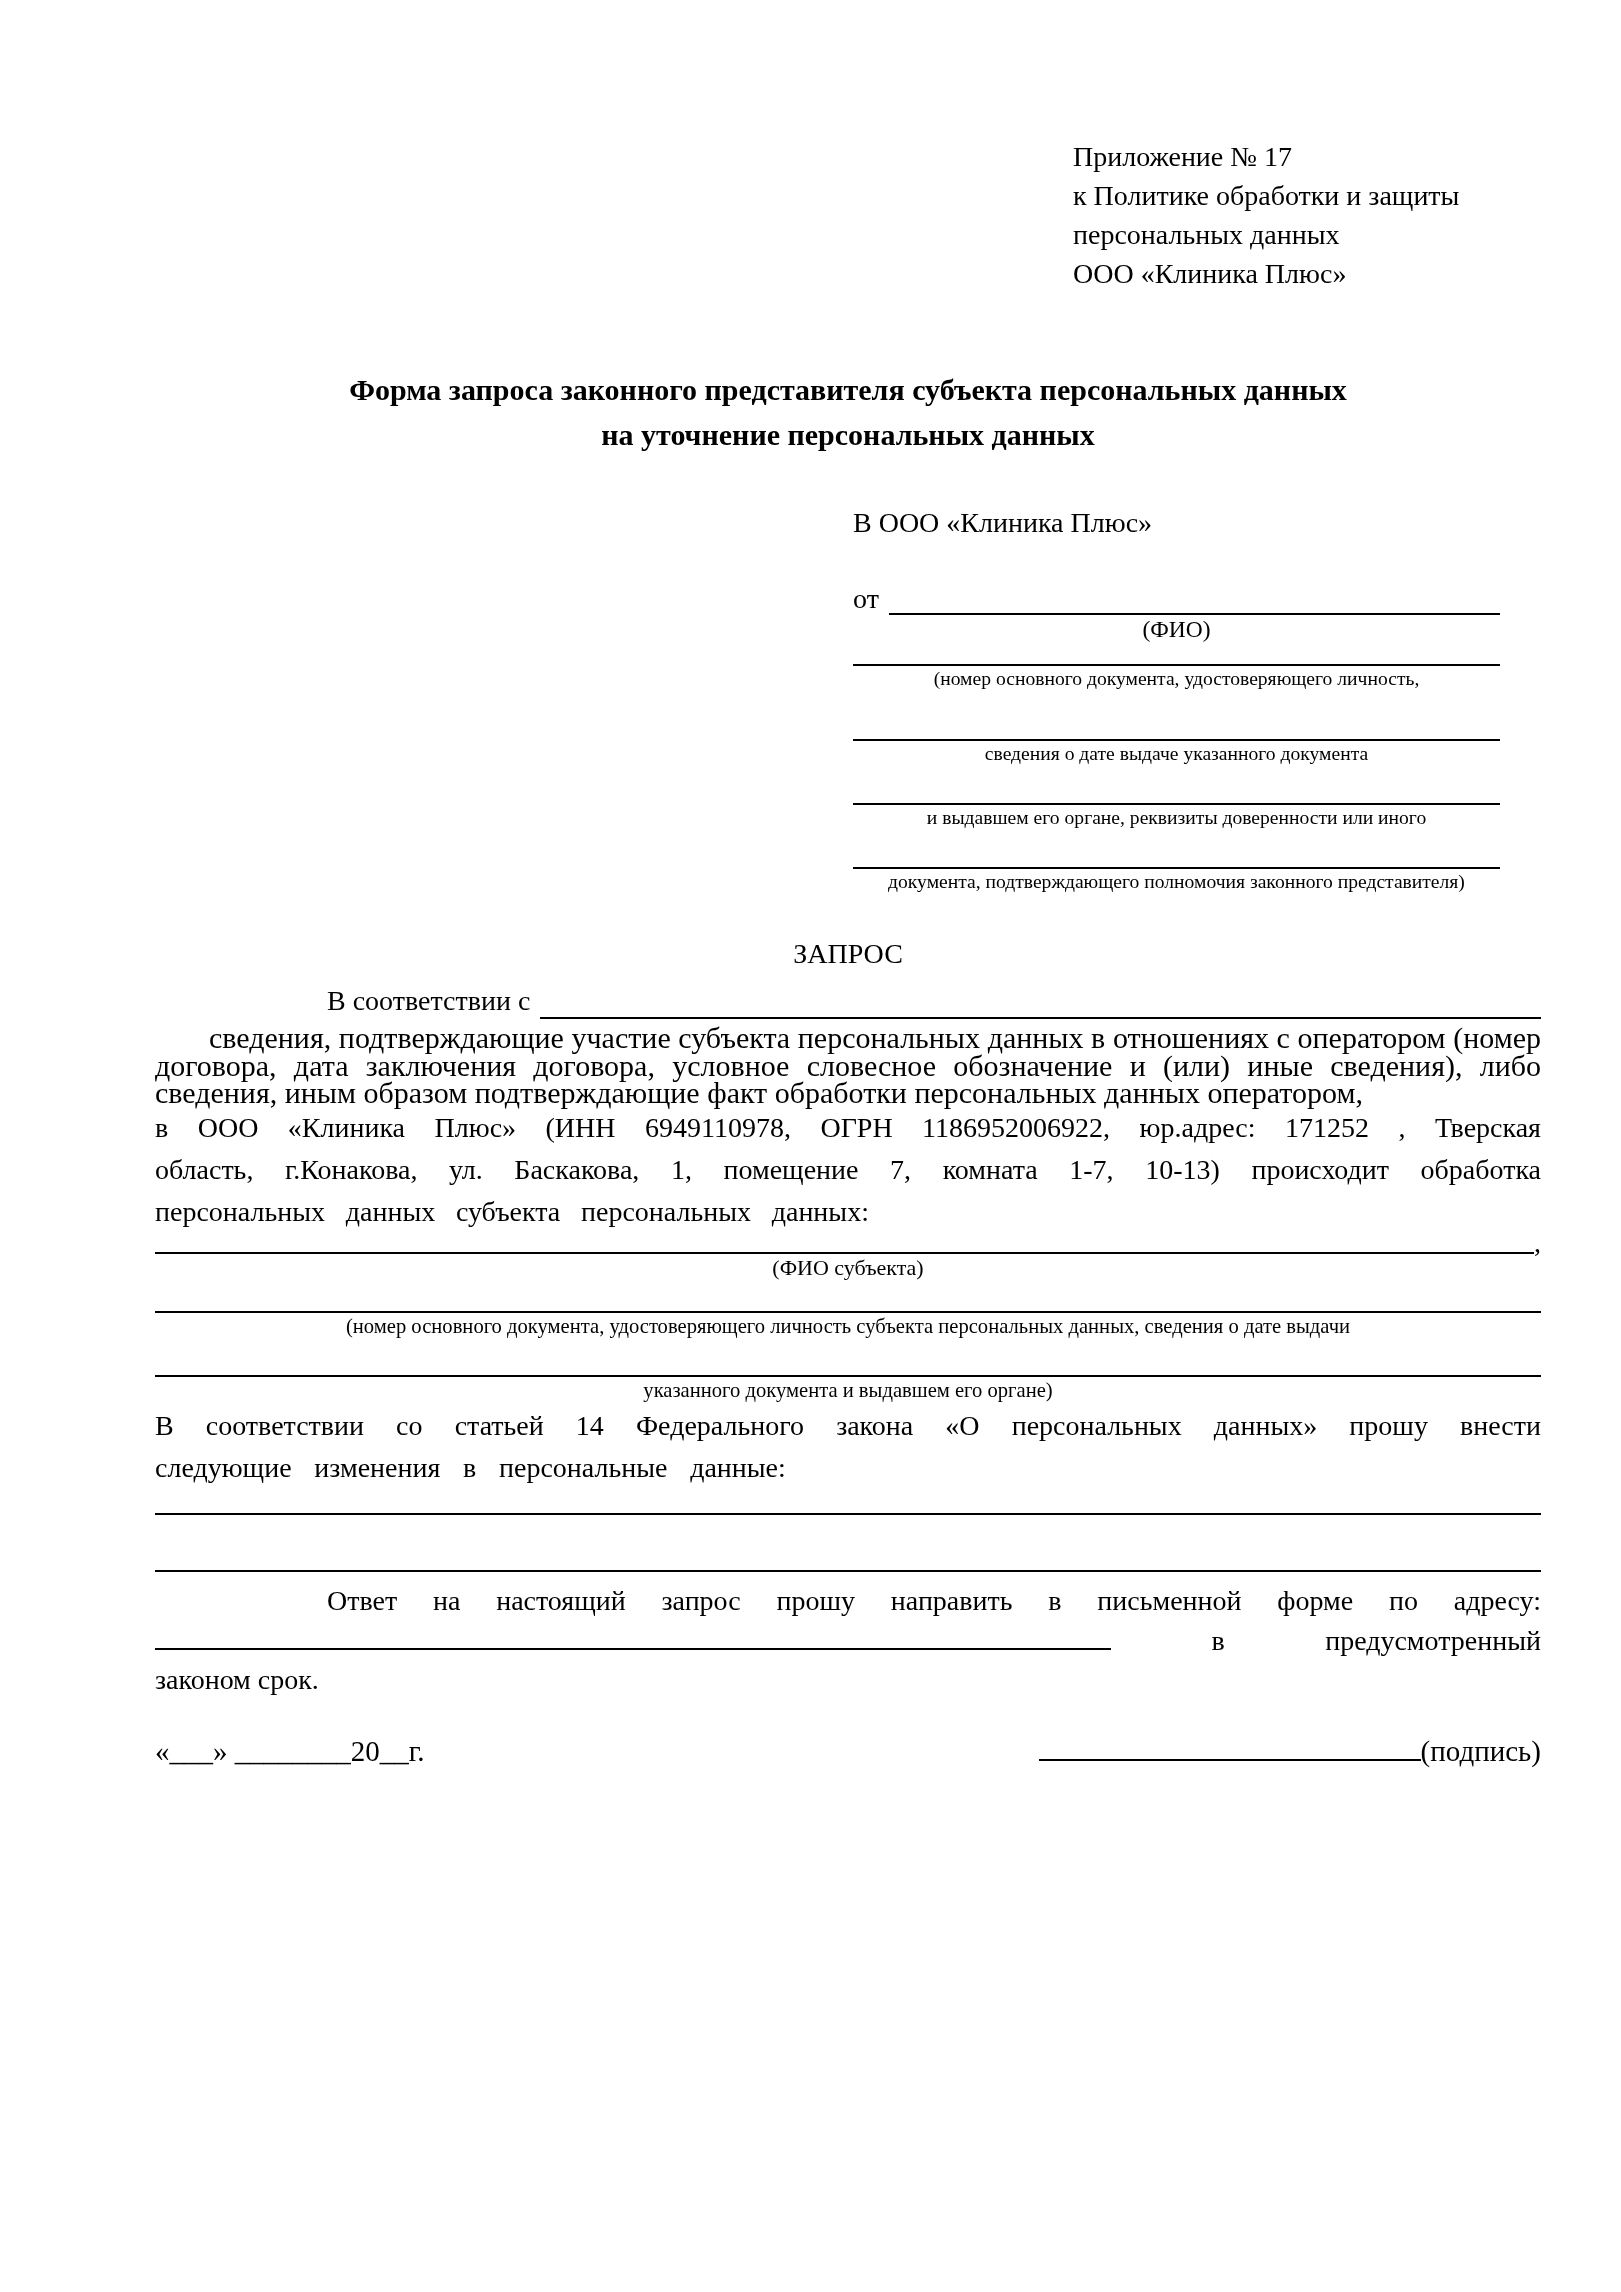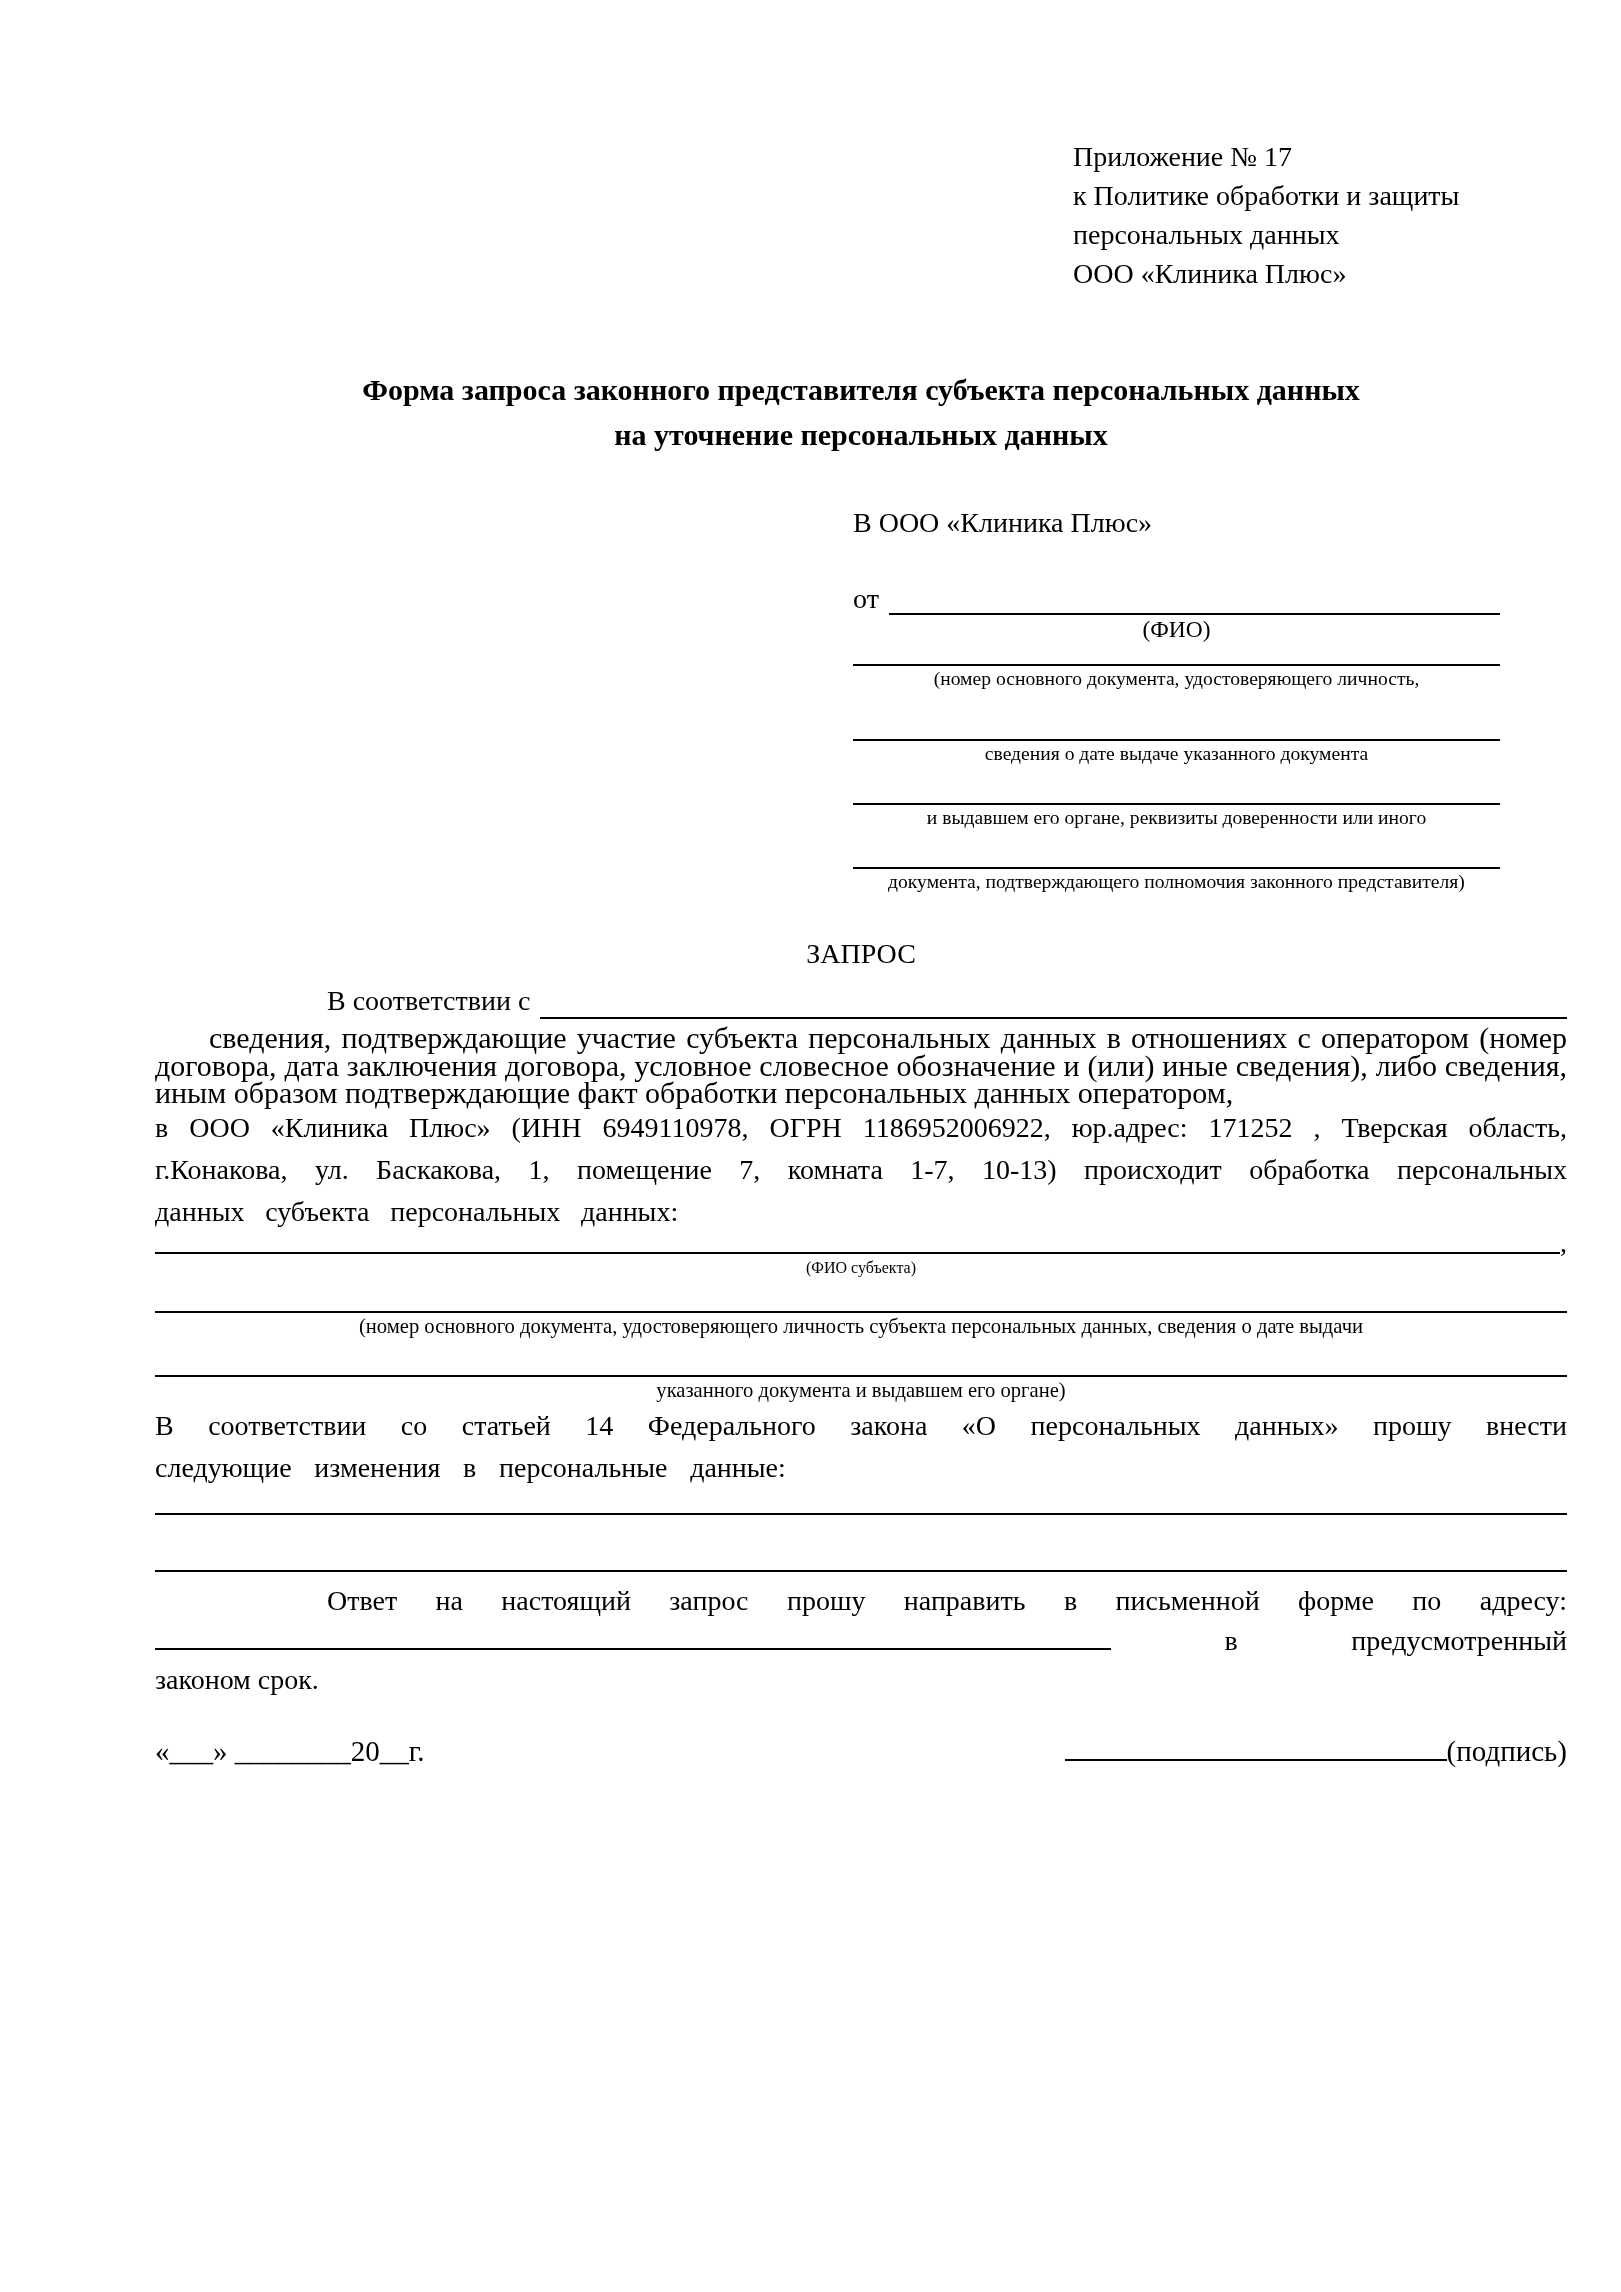--- a/index.html
+++ b/index.html
@@ -2,21 +2,21 @@
 <html><head>
 <meta charset="utf-8">
 <style>
   html,body{margin:0;padding:0;background:#fff;}
   .page{
     position:relative;
     width:1621px;height:1958px;
     background:#ffffff;color:#000000;
     font-family:"Liberation Serif", serif;
     box-sizing:border-box;
-    padding:137px 54px 0 155px;
+    padding:137px 80px 0 155px;
     font-size:28px;
     overflow:hidden;
   }
   
   .appendix{margin-left:918px;font-size:28px;line-height:39px;}
   
   .doc-title{margin-top:74px;text-align:center;font-weight:bold;font-size:30px;line-height:45px;}
   
   .addressee{margin-left:698px;width:647px;margin-top:47px;}
   .addr-to{font-size:28px;line-height:37px;}
@@ -36,21 +36,21 @@
   .intro-row{display:flex;align-items:flex-end;height:45px;padding-left:172px;margin-top:2px;}
   .intro-row .from-label{line-height:37px;}
   .intro-row .uline{height:100%;}
   .note{font-size:30px;line-height:27.4px;text-align:justify;text-indent:54px;margin-top:5.9px;}
   .para{font-size:28px;line-height:42px;text-align:justify;}
   .op-para{word-spacing:13.7px;}
   .law-para{margin-top:2px;word-spacing:15.7px;}
   .comma-row{display:flex;align-items:flex-end;height:21.6px;font-size:28px;}
   .comma-row .uline{height:100%;}
   .comma-row .suffix{line-height:23.5px;}
-  .ccap{font-size:16px;line-height:28px;text-align:center;}
+  .ccap{font-size:22px;line-height:28px;text-align:center;}
   .ccap.sm{font-size:20.6px;line-height:26.5px;}
   .sline1{height:29px;}
   .sline2{height:35px;}
   .chline1{height:23.5px;}
   .chline2{height:55px;}
   .resp1{margin-top:7.8px;font-size:28px;line-height:42px;text-indent:172px;text-align:justify;text-align-last:justify;}
   .resp2{display:flex;align-items:baseline;justify-content:space-between;font-size:28px;line-height:37px;}
   .addr-line{display:inline-block;width:956px;height:0;border-bottom:2px solid #000;}
   .resp3{font-size:28px;line-height:42px;}
   

